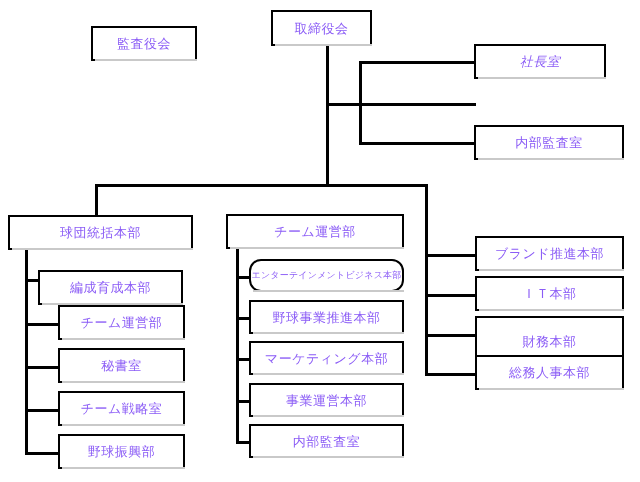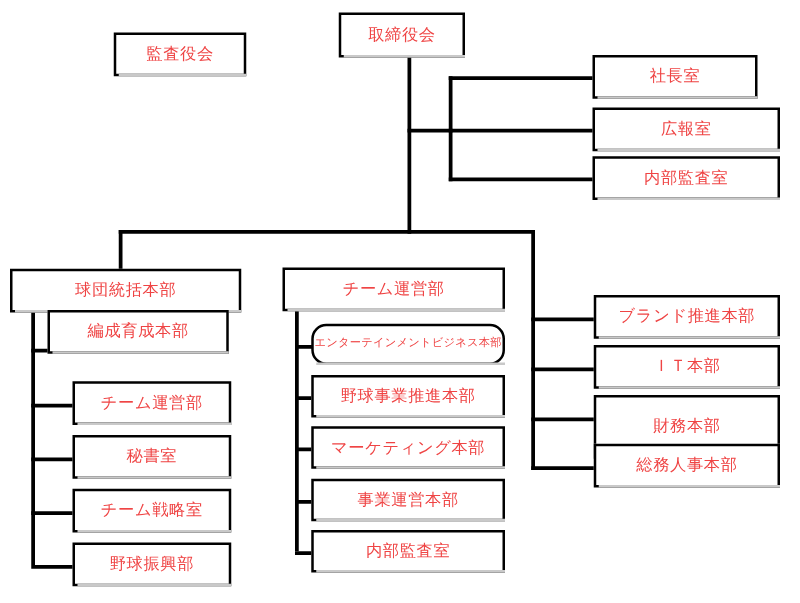--- a/index.html
+++ b/index.html
@@ -19,21 +19,21 @@
   
   .node {
     position: absolute;
     box-sizing: border-box;
     border: 2px solid #000000;
     background: #ffffff;
     display: flex;
     align-items: center;
     justify-content: center;
     text-align: center;
-    color: #ef4444;
+    color: #8b5cf6;
     font-size: 13px;
     line-height: 1;
     letter-spacing: 0.5px;
     white-space: nowrap;
     z-index: 3;
   }
   .node.tiny {
     font-size: 9px;
     letter-spacing: 0.2px;
   }
@@ -92,31 +92,30 @@
   <div class="line h" style="left:236px; top:276px; width:14px;"></div>
   <div class="line h" style="left:236px; top:317px; width:14px;"></div>
   <div class="line h" style="left:236px; top:358px; width:14px;"></div>
   <div class="line h" style="left:236px; top:400px; width:14px;"></div>
   <div class="line h" style="left:236px; top:441px; width:14px;"></div>
 
   <div class="node" style="left:91px; top:26px; width:106px; height:35px;">監査役会</div>
 
   <div class="node" style="left:271px; top:10px; width:101px; height:36px;">取締役会</div>
 
-  <div class="node" style="left:474px; top:44px; width:132px; height:35px;">社長室</div>
+  <div class="node" style="left:474px; top:44px; width:132px; height:35px;font-style:italic;">社長室</div>
 
-  <div class="node" style="left:474px; top:86px; width:150px; height:35px;">広報室</div>
 
   <div class="node" style="left:474px; top:125px; width:150px; height:35px;">内部監査室</div>
 
   <div class="node" style="left:8px; top:215px; width:185px; height:35px;">球団統括本部</div>
 
   <div class="node" style="left:226px; top:214px; width:178px; height:35px;">チーム運営部</div>
 
-  <div class="node" style="left:38px; top:248px; width:145px; height:35px;text-align:center;">編成育成本部</div>
+  <div class="node" style="left:38px; top:270px; width:145px; height:35px;text-align:center;">編成育成本部</div>
   <div class="node" style="left:58px; top:305px; width:127px; height:35px;">チーム運営部</div>
   <div class="node" style="left:58px; top:348px; width:127px; height:35px;">秘書室</div>
   <div class="node" style="left:58px; top:391px; width:127px; height:35px;">チーム戦略室</div>
   <div class="node" style="left:58px; top:434px; width:127px; height:35px;">野球振興部</div>
 
   <div class="node tiny" style="left:249px; top:259px; width:155px; height:33px;border-radius:12px;">エンターテインメントビジネス本部</div>
   <div class="node" style="left:249px; top:300px; width:155px; height:34px;">野球事業推進本部</div>
   <div class="node" style="left:249px; top:341px; width:155px; height:34px;">マーケティング本部</div>
   <div class="node" style="left:249px; top:383px; width:155px; height:34px;">事業運営本部</div>
   <div class="node" style="left:249px; top:424px; width:155px; height:34px;">内部監査室</div>

